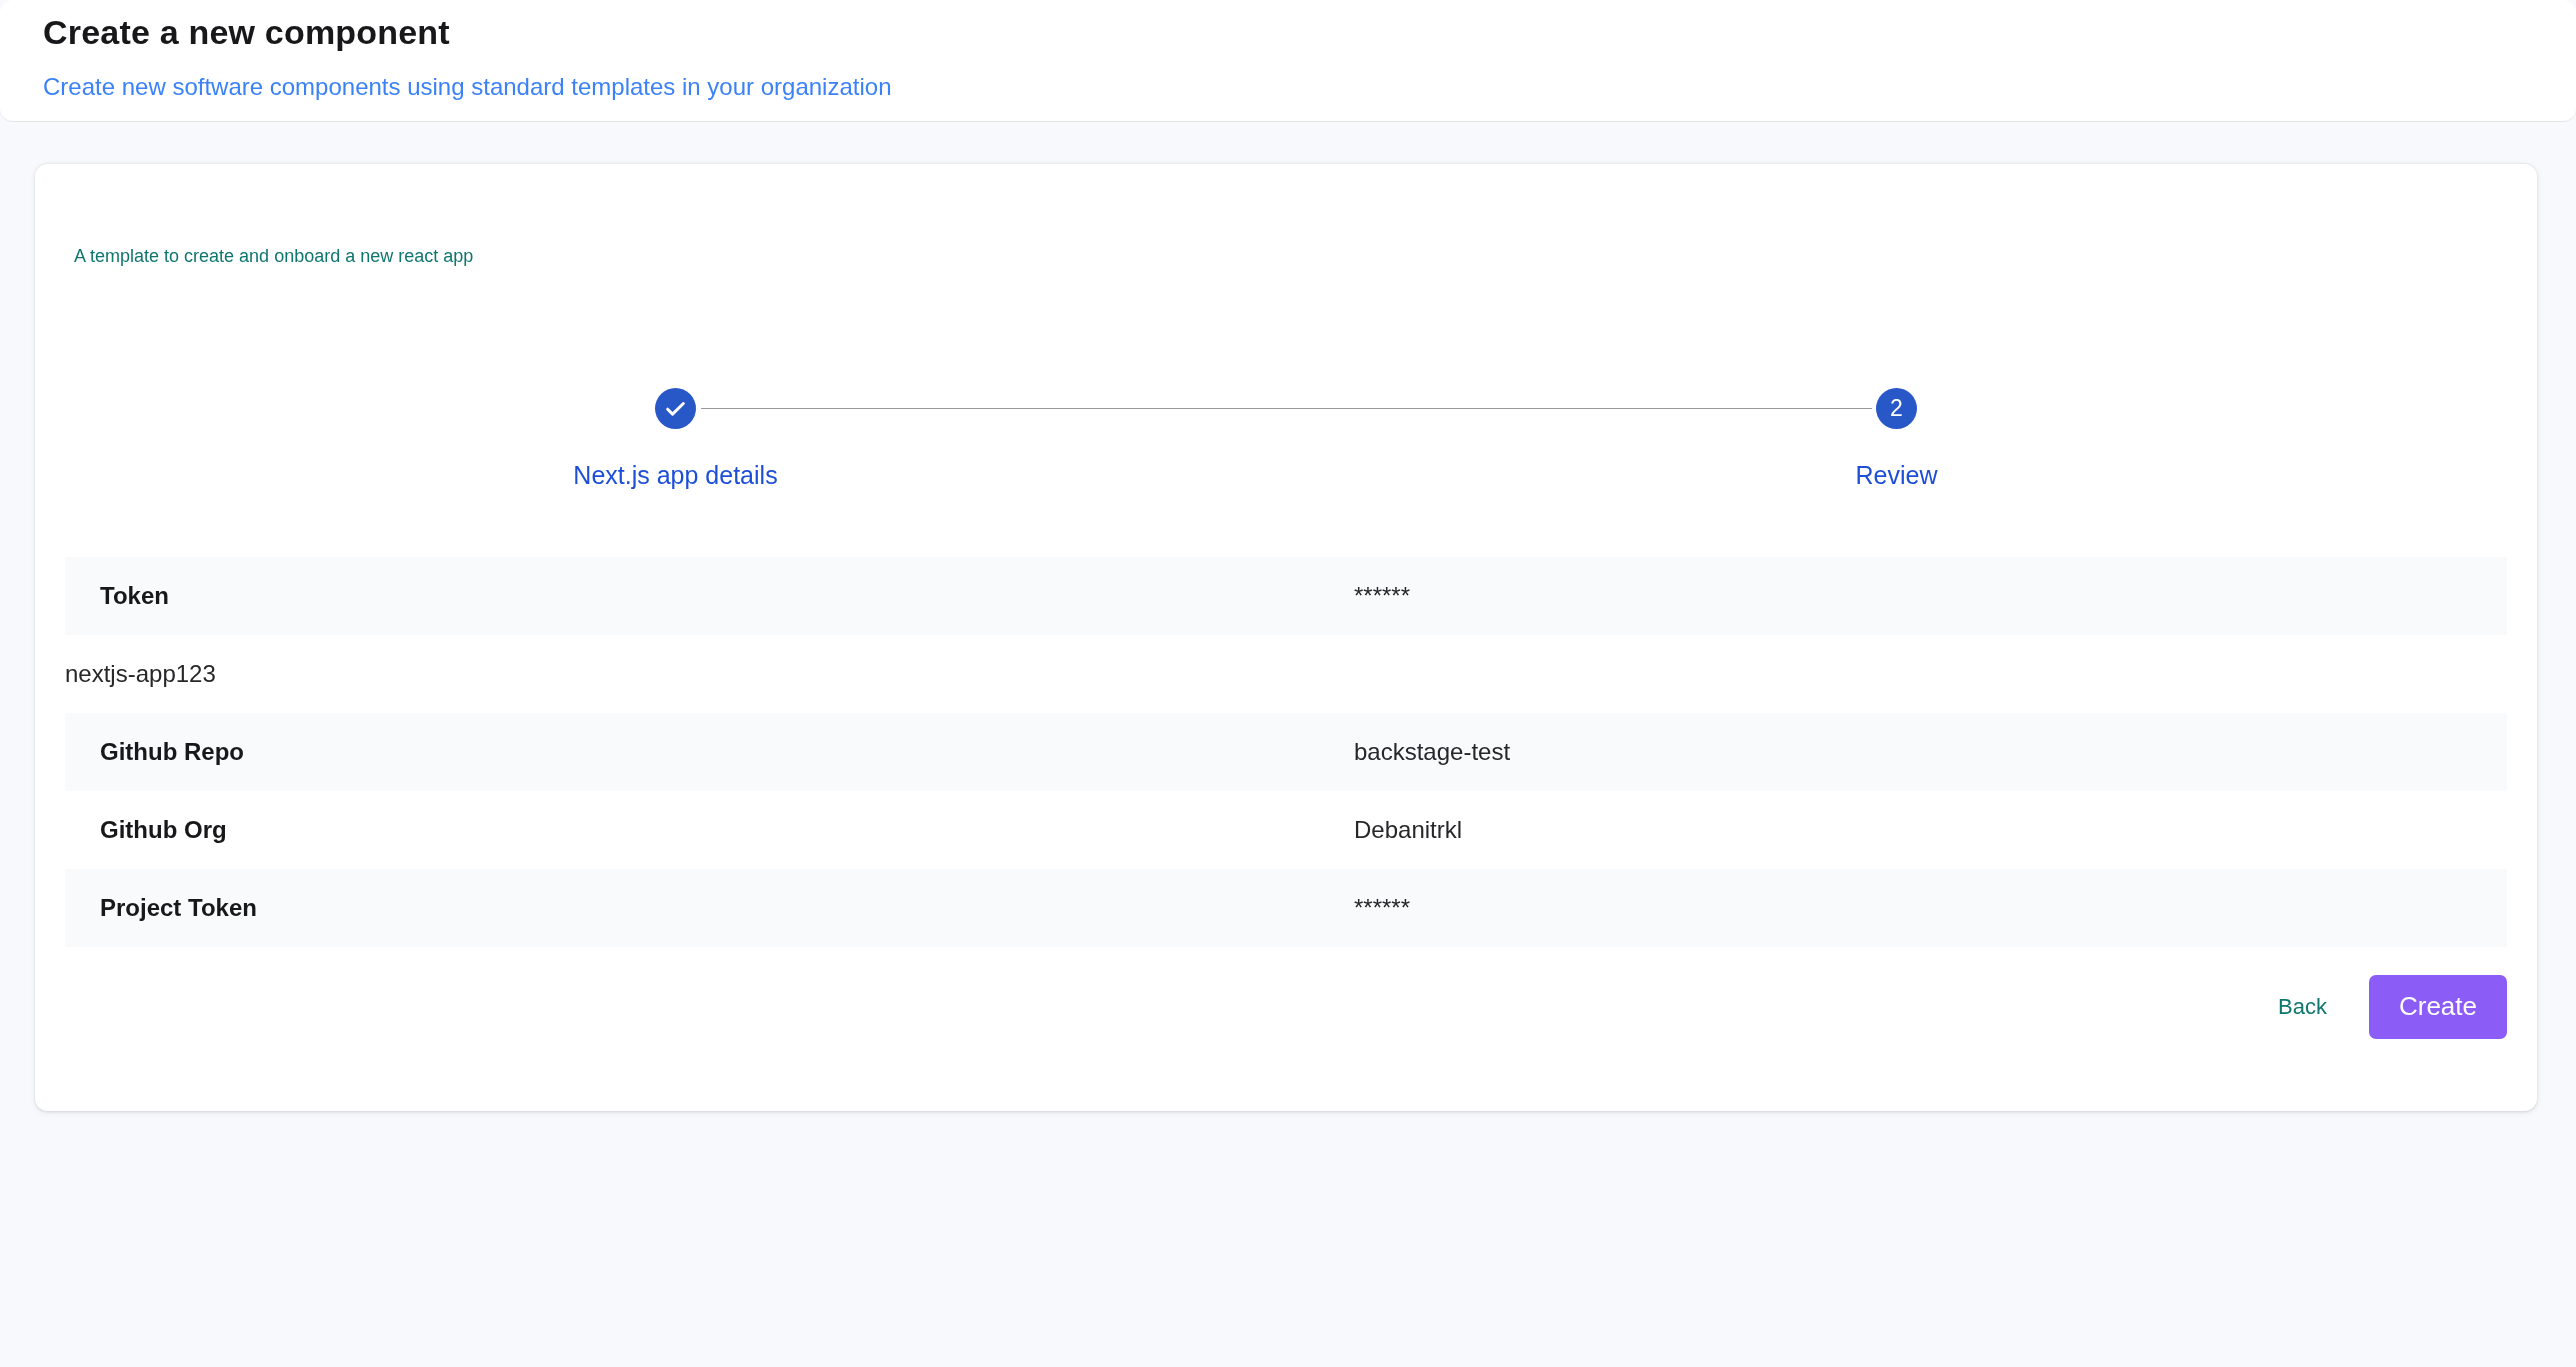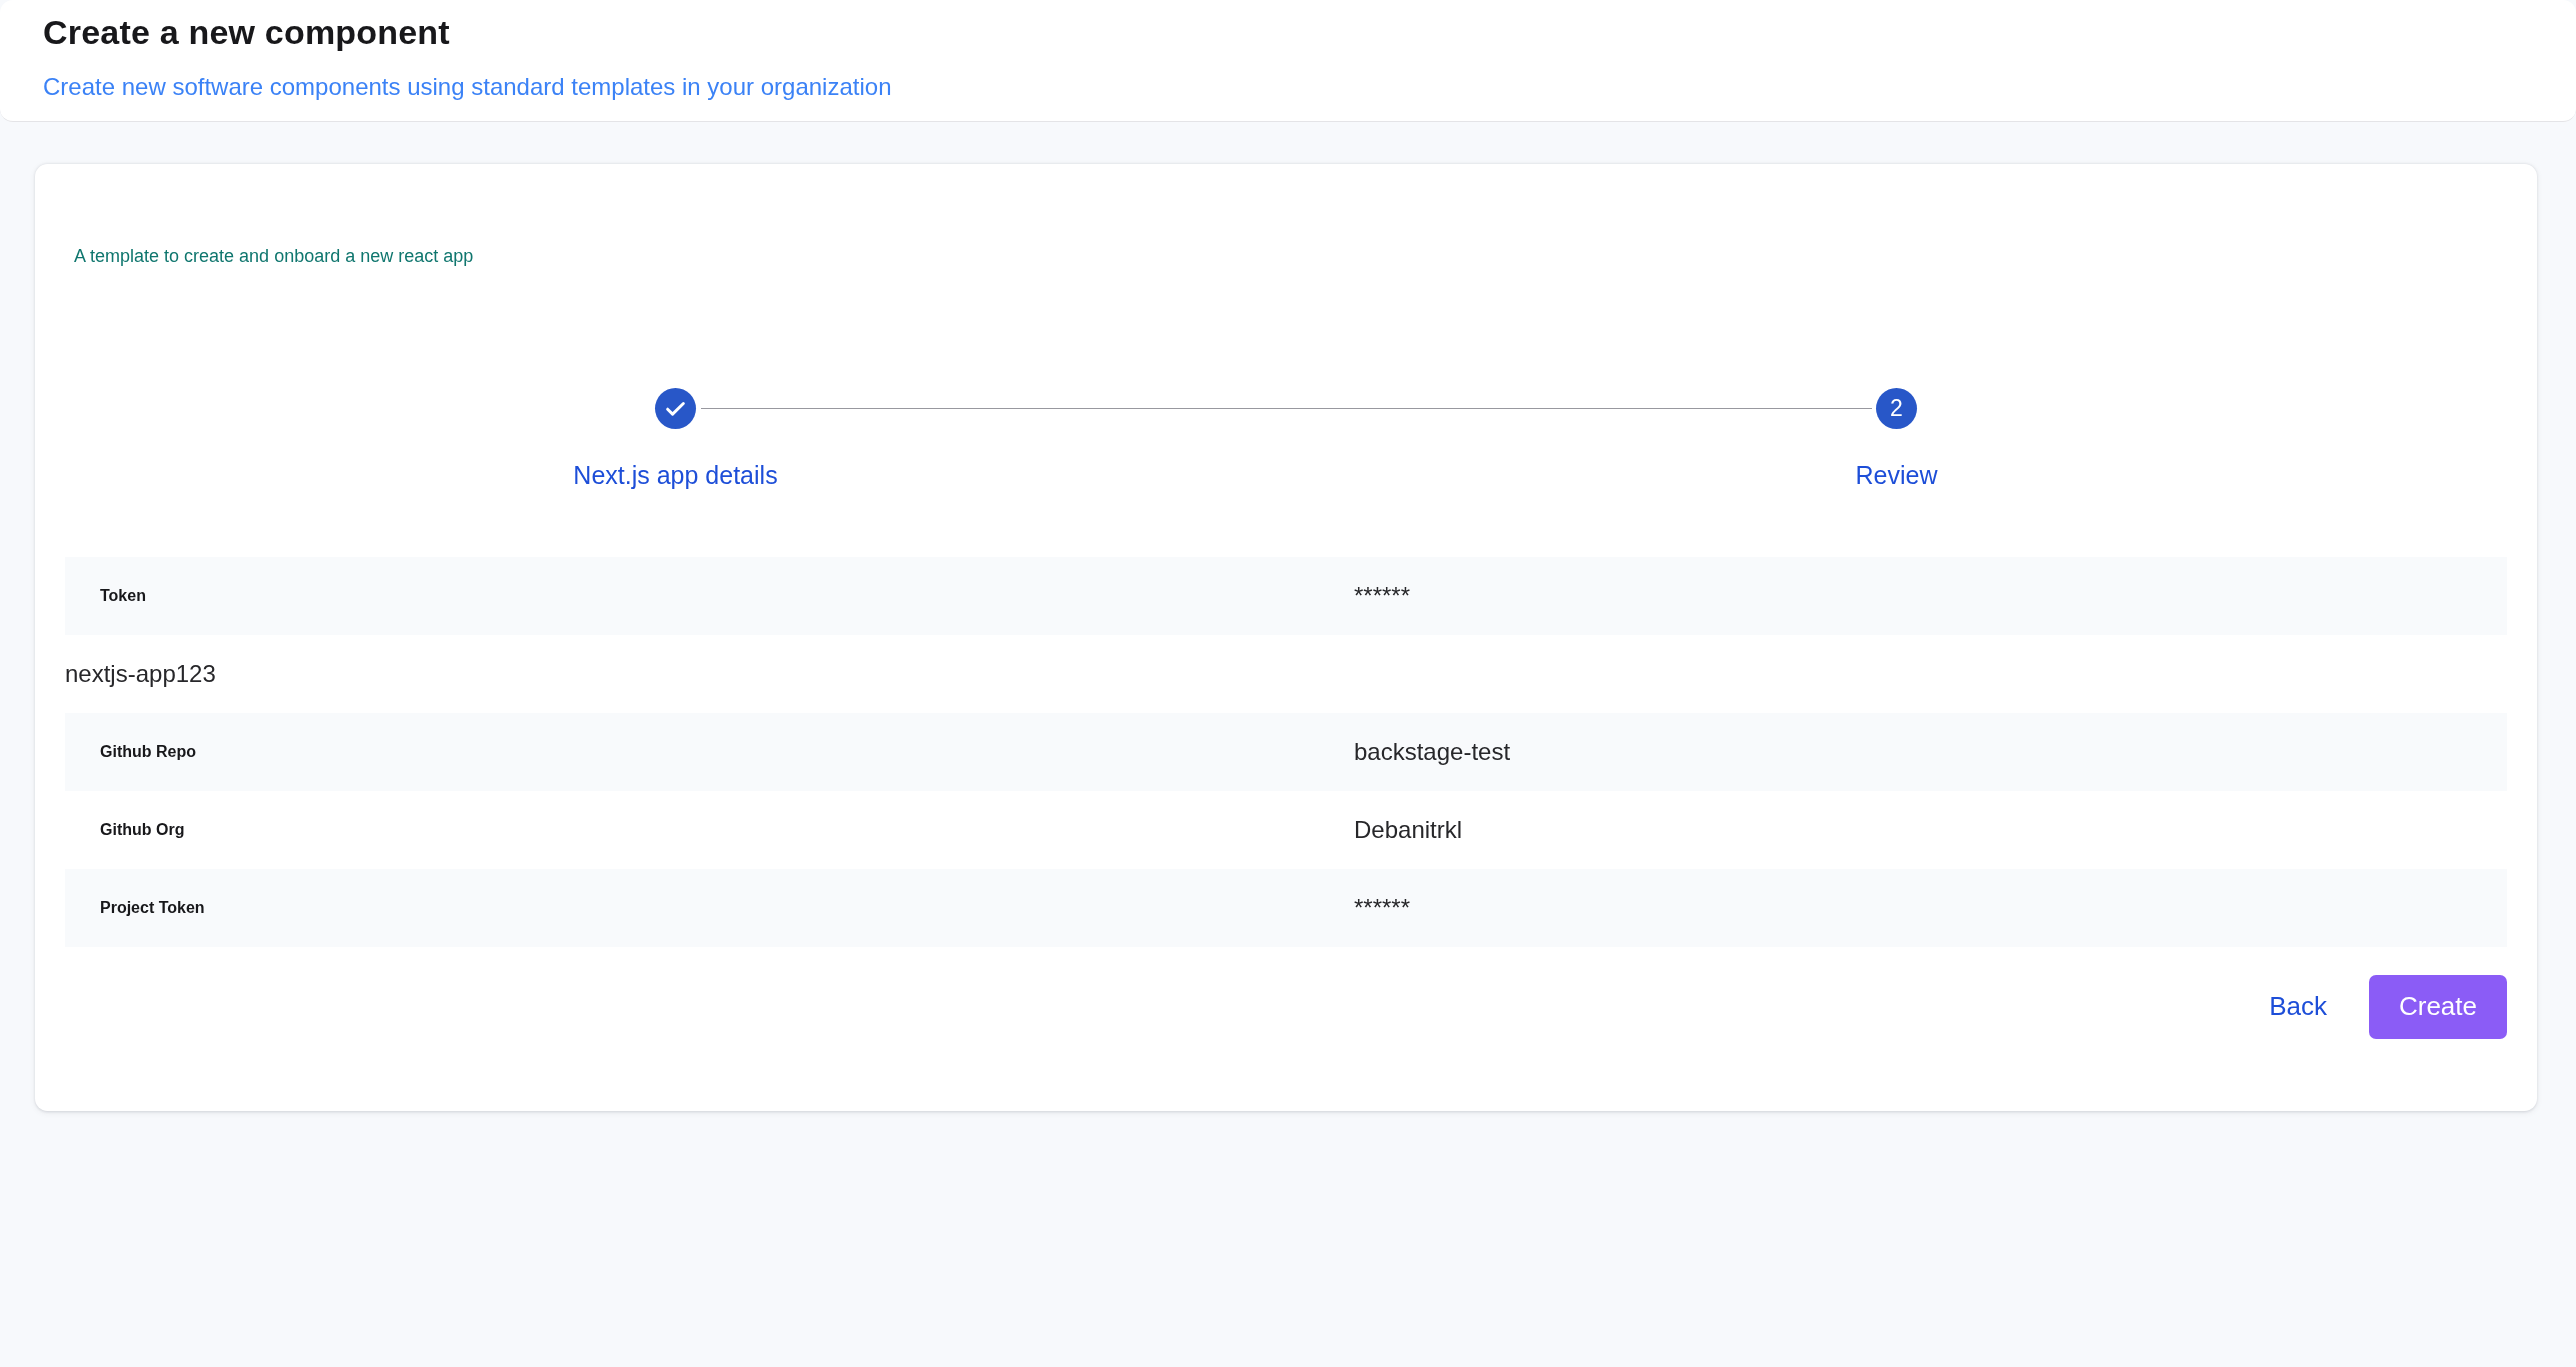--- a/index.html
+++ b/index.html
@@ -102,42 +102,42 @@
   .review-table { margin-top: 67px; }
   .review-row {
     height: 78px;
     display: flex;
     align-items: center;
   }
   .review-row:nth-child(odd) { background: #f8fafc; }
   .review-row-label {
     width: 1289px;
     padding-left: 35px;
-    font-size: 16px;
+    font-size: 24px;
     font-weight: 700;
     color: #18181b;
   }
   .review-row-value {
     font-size: 24px;
     color: #27272a;
   }
 
   
   .actions {
     margin-top: 27.5px;
     display: flex;
     justify-content: flex-end;
     align-items: center;
     gap: 21px;
   }
   .back-button {
     font-family: "Liberation Sans", sans-serif;
-    font-size: 26px;
+    font-size: 22px;
     font-weight: 500;
-    color: #1d4ed8;
+    color: #0f766e;
     background: transparent;
     border: none;
     height: 64px;
     padding: 0 21px;
     border-radius: 7px;
     cursor: pointer;
     text-align: right;
   }
   .create-button {
     font-family: "Liberation Sans", sans-serif;

